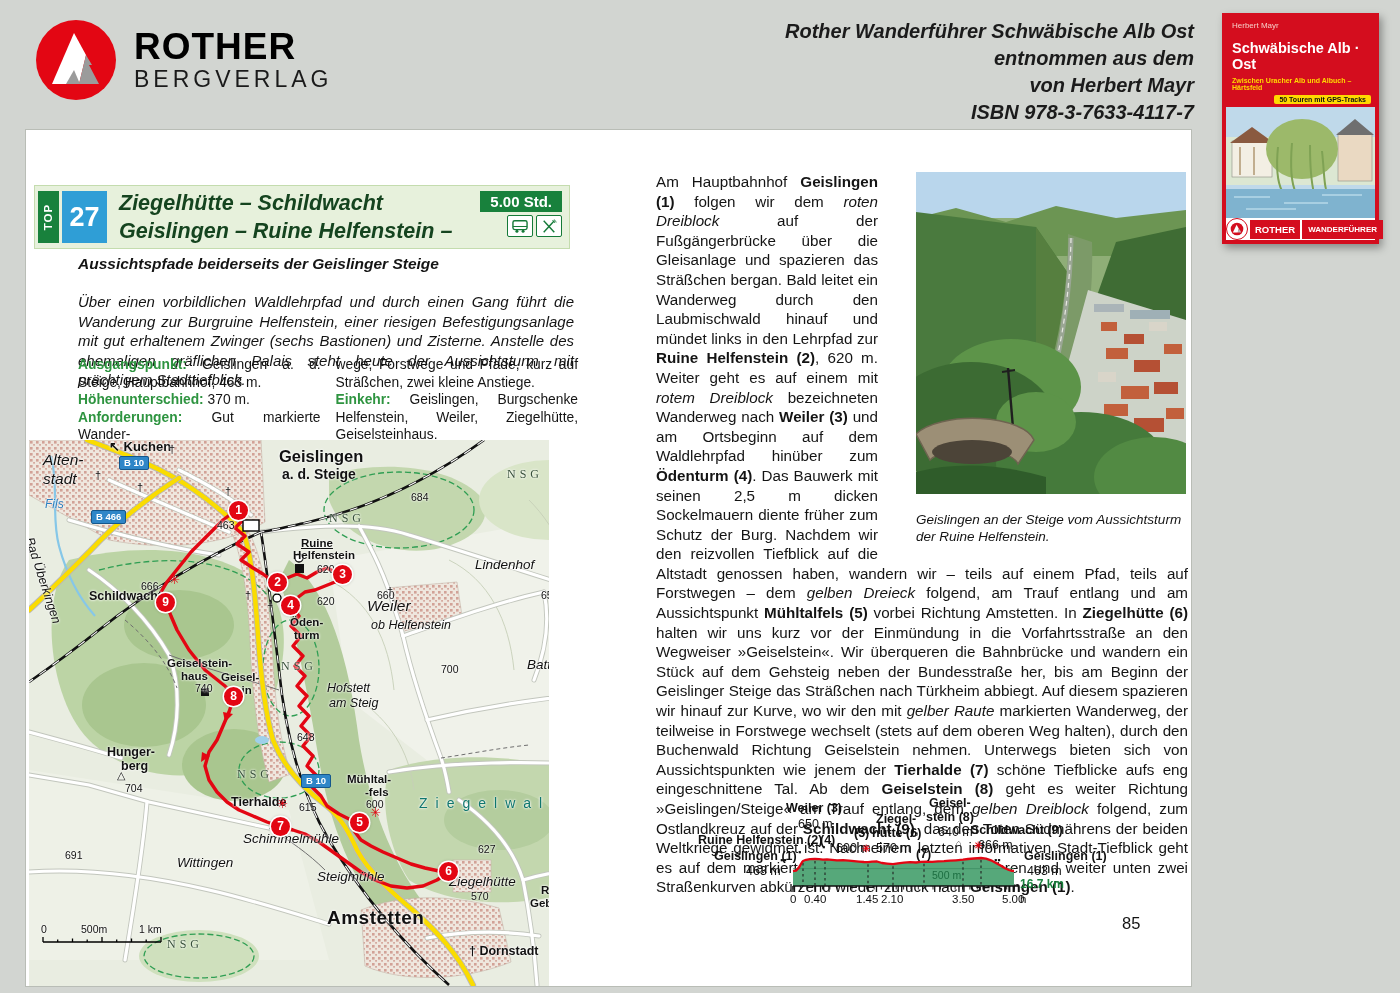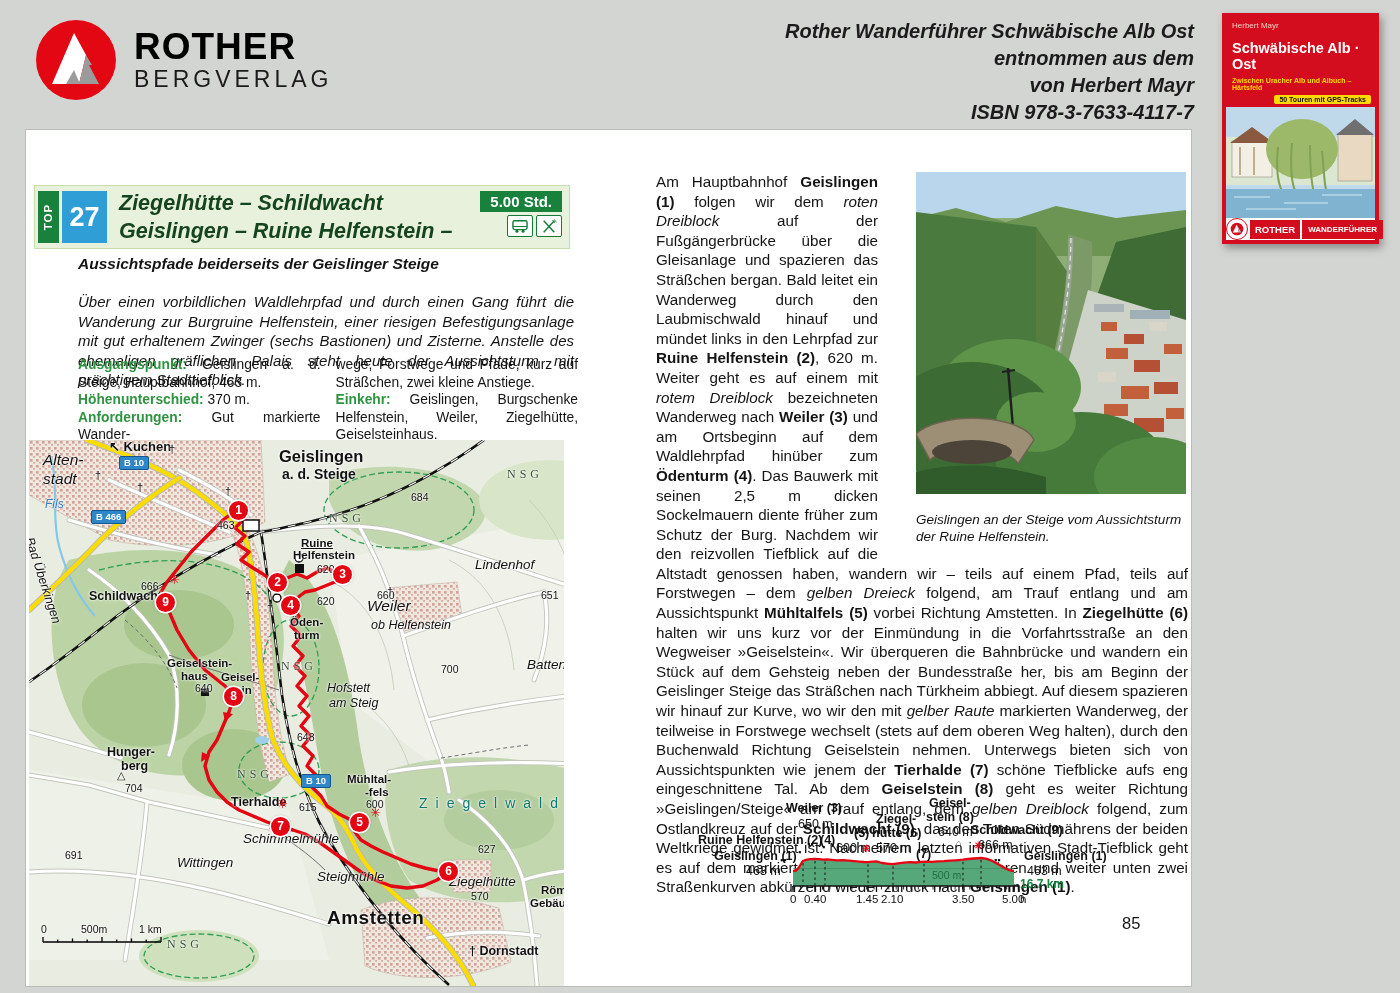--- a/index.html
+++ b/index.html
@@ -53,21 +53,21 @@
   .rt-b{font-weight:bold;}
   .rt-i{font-style:italic;}
   .rt-g{color:#2e9440;font-weight:bold;}
   
   .article{position:absolute;left:630px;top:42px;width:532px;font-size:15.2px;line-height:19.6px;
            text-align:justify;}
   .article figure{float:right;width:272px;margin:0 0 6px 14px;padding-left:24px;}
   .article figcaption{font-size:13.5px;font-style:italic;line-height:17.5px;margin-top:12px;text-align:left;}
   .pagenum{position:absolute;left:1096px;top:784px;font-size:16.5px;}
   
-  .map{position:absolute;left:3px;top:310px;width:520px;height:546px;overflow:hidden;padding-left:15px;}
+  .map{position:absolute;left:3px;top:310px;width:520px;height:546px;overflow:hidden;}
   .map svg{position:absolute;left:0;top:0;}
   .lbl{position:absolute;white-space:nowrap;line-height:1.05;color:#111;
        text-shadow:0 0 2px #fff,0 0 3px #fff;transform-origin:0 0;}
   .lbl.townbig{font-size:16.5px;font-weight:bold;}
   .lbl.townbig2{font-size:14px;font-weight:bold;}
   .lbl.town{font-size:13px;font-weight:bold;}
   .lbl.amstetten{font-size:19px;font-weight:bold;letter-spacing:.5px;}
   .lbl.place{font-size:11.5px;font-weight:bold;}
   .lbl.place2{font-size:12.5px;font-weight:bold;}
   .lbl.it{font-size:12.5px;font-style:italic;}
@@ -361,21 +361,21 @@
           <span class="lbl itbig2" style="left: 498px; top: 218px;">Battenau</span>
           <span class="lbl elev" style="left: 412px; top: 224px;">700</span>
           <span class="lbl it" style="left: 298px; top: 242px;">Hofstett</span>
           <span class="lbl it" style="left: 300px; top: 257px;">am Steig</span>
           <span class="lbl nsg" style="left: 252px; top: 220px;">NSG</span>
           <span class="lbl place2" style="left: 60px; top: 150px;">Schildwacht</span>
           <span class="lbl elev" style="left: 112px; top: 141px;">666</span>
           <span class="lbl symred" style="left: 140px; top: 133px;">✳</span>
           <span class="lbl place" style="left: 138px; top: 217px;">Geiselstein-</span>
           <span class="lbl place" style="left: 152px; top: 230px;">haus</span>
-          <span class="lbl elev" style="left: 166px; top: 243px;">640</span>
+          <span class="lbl elev" style="left: 166px; top: 243px;">740</span>
           <span class="lbl place" style="left: 192px; top: 231px;">Geisel-</span>
           <span class="lbl place" style="left: 196px; top: 244px;">stein</span>
           <span class="lbl nsg" style="left: 208px; top: 328px;">NSG</span>
           <span class="lbl elev" style="left: 268px; top: 292px;">648</span>
           <span class="lbl badge" style="left: 272px; top: 334px;">B 10</span>
           <span class="lbl place2" style="left: 202px; top: 356px;">Tierhalde</span>
           <span class="lbl elev" style="left: 270px; top: 362px;">615</span>
           <span class="lbl symred" style="left: 248px; top: 357px;">✳</span>
           <span class="lbl itbig2" style="left: 214px; top: 392px;">Schimmelmühle</span>
           <span class="lbl place2" style="left: 78px; top: 306px;">Hunger-</span>

